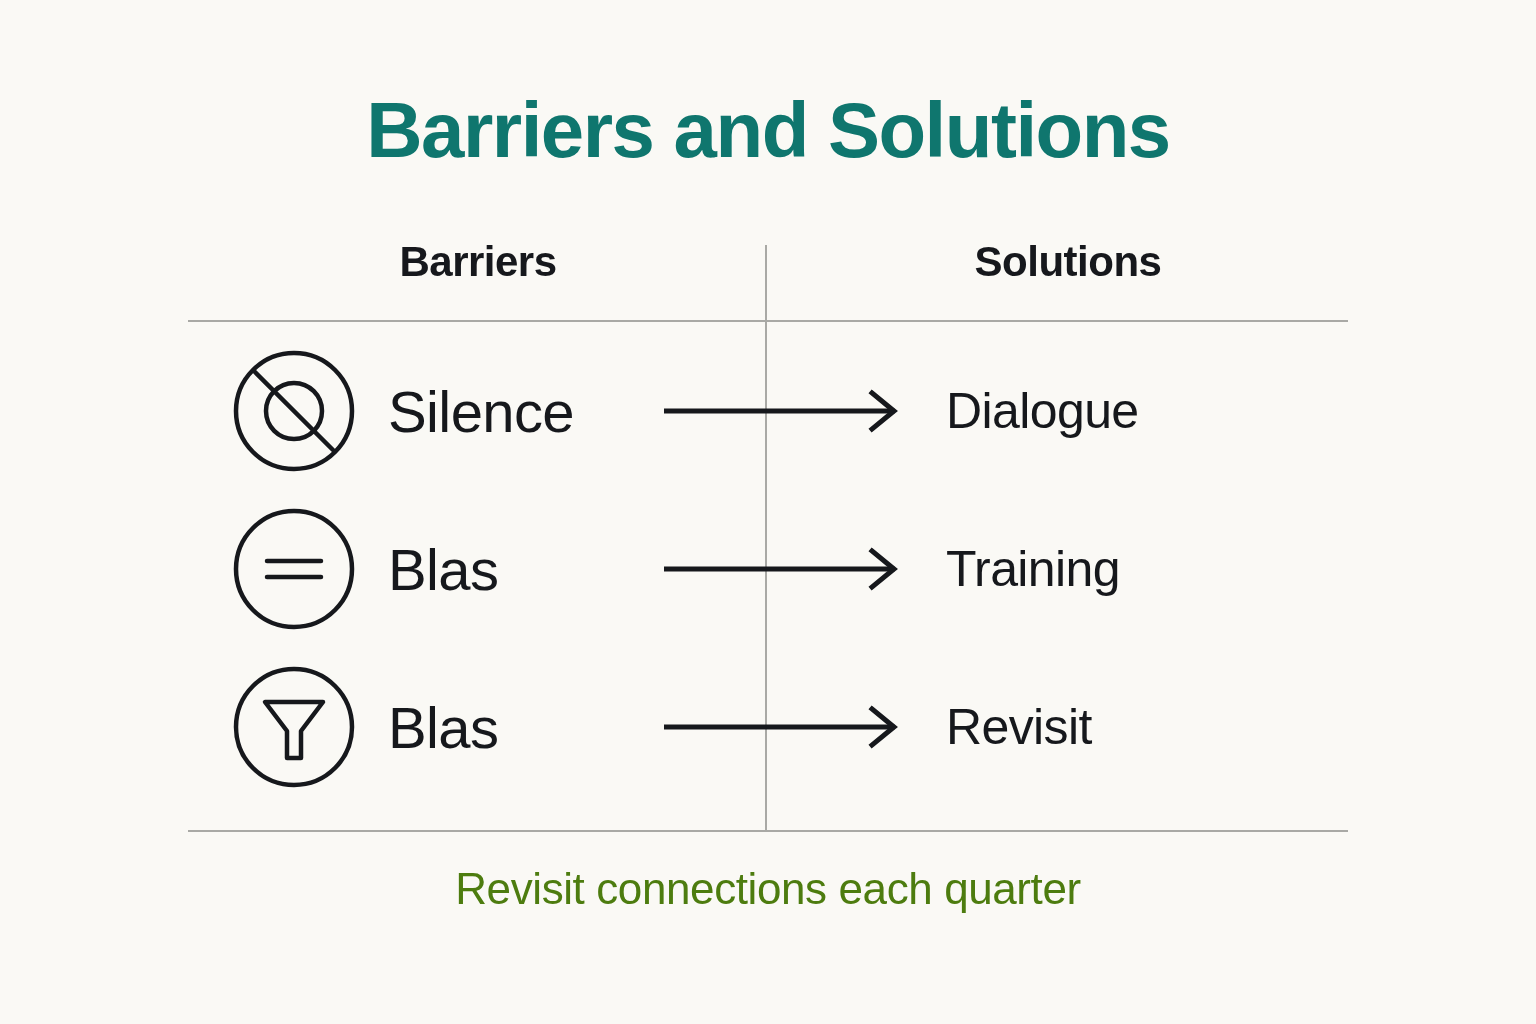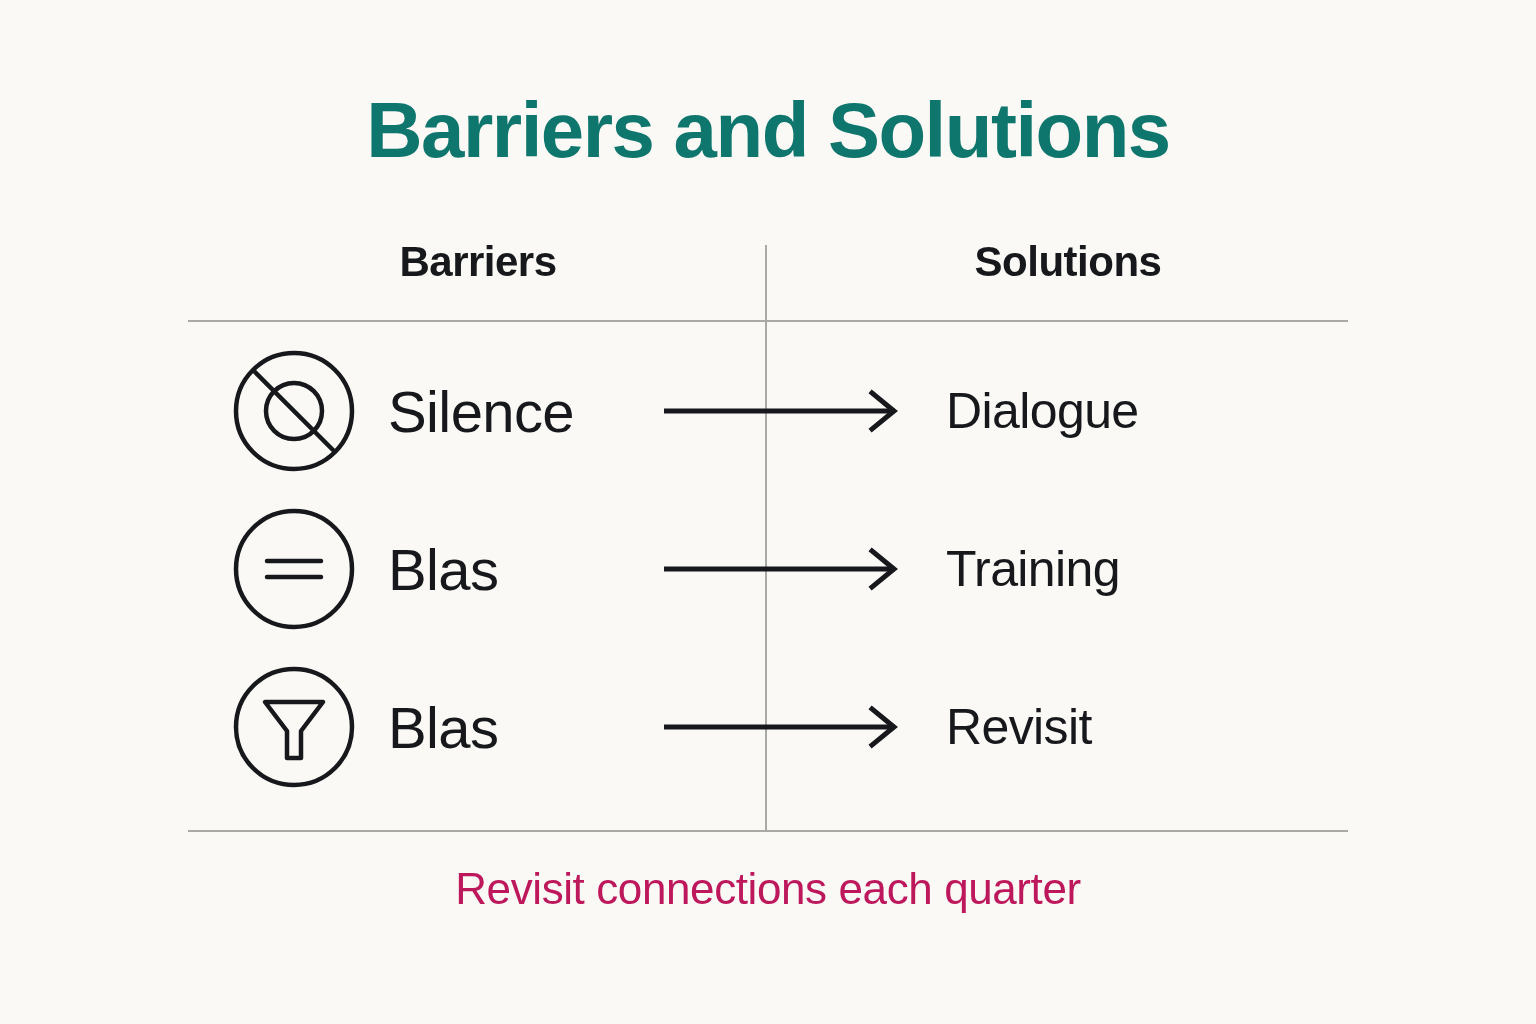--- a/index.html
+++ b/index.html
@@ -147,21 +147,21 @@
   
   .footer {
     position: absolute;
     top: 864px;
     left: 0;
     width: 1536px;
     text-align: center;
     font-size: 44px;
     font-weight: 400;
     letter-spacing: -0.4px;
-    color: #be185d;
+    color: #4d7c0f;
   }
 </style>
 </head>
 <body>
 
 <div class="slide">
 
   <div class="title">Barriers and Solutions</div>
 
   <div class="table-area">

